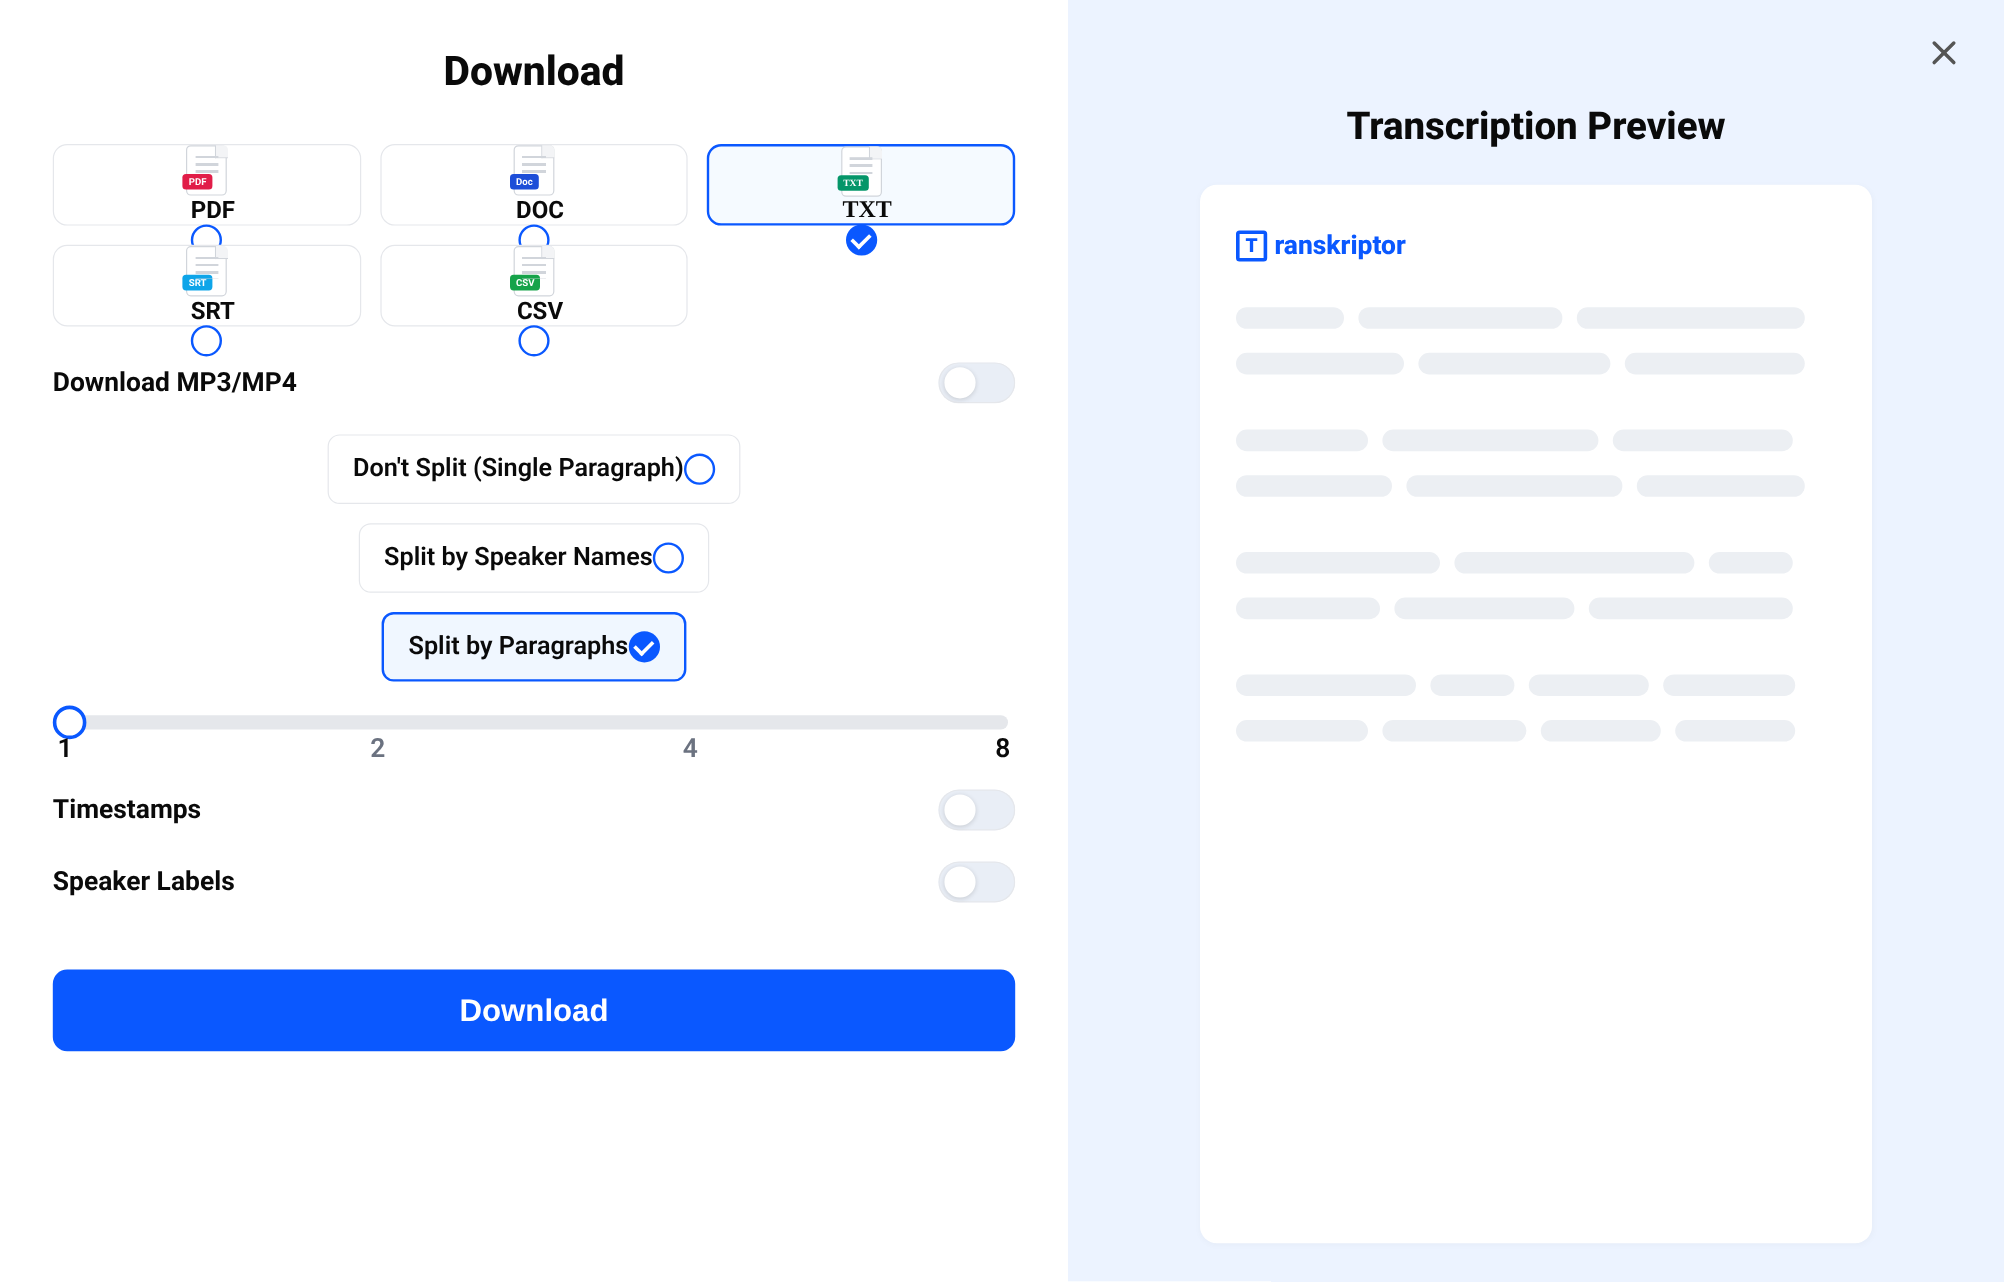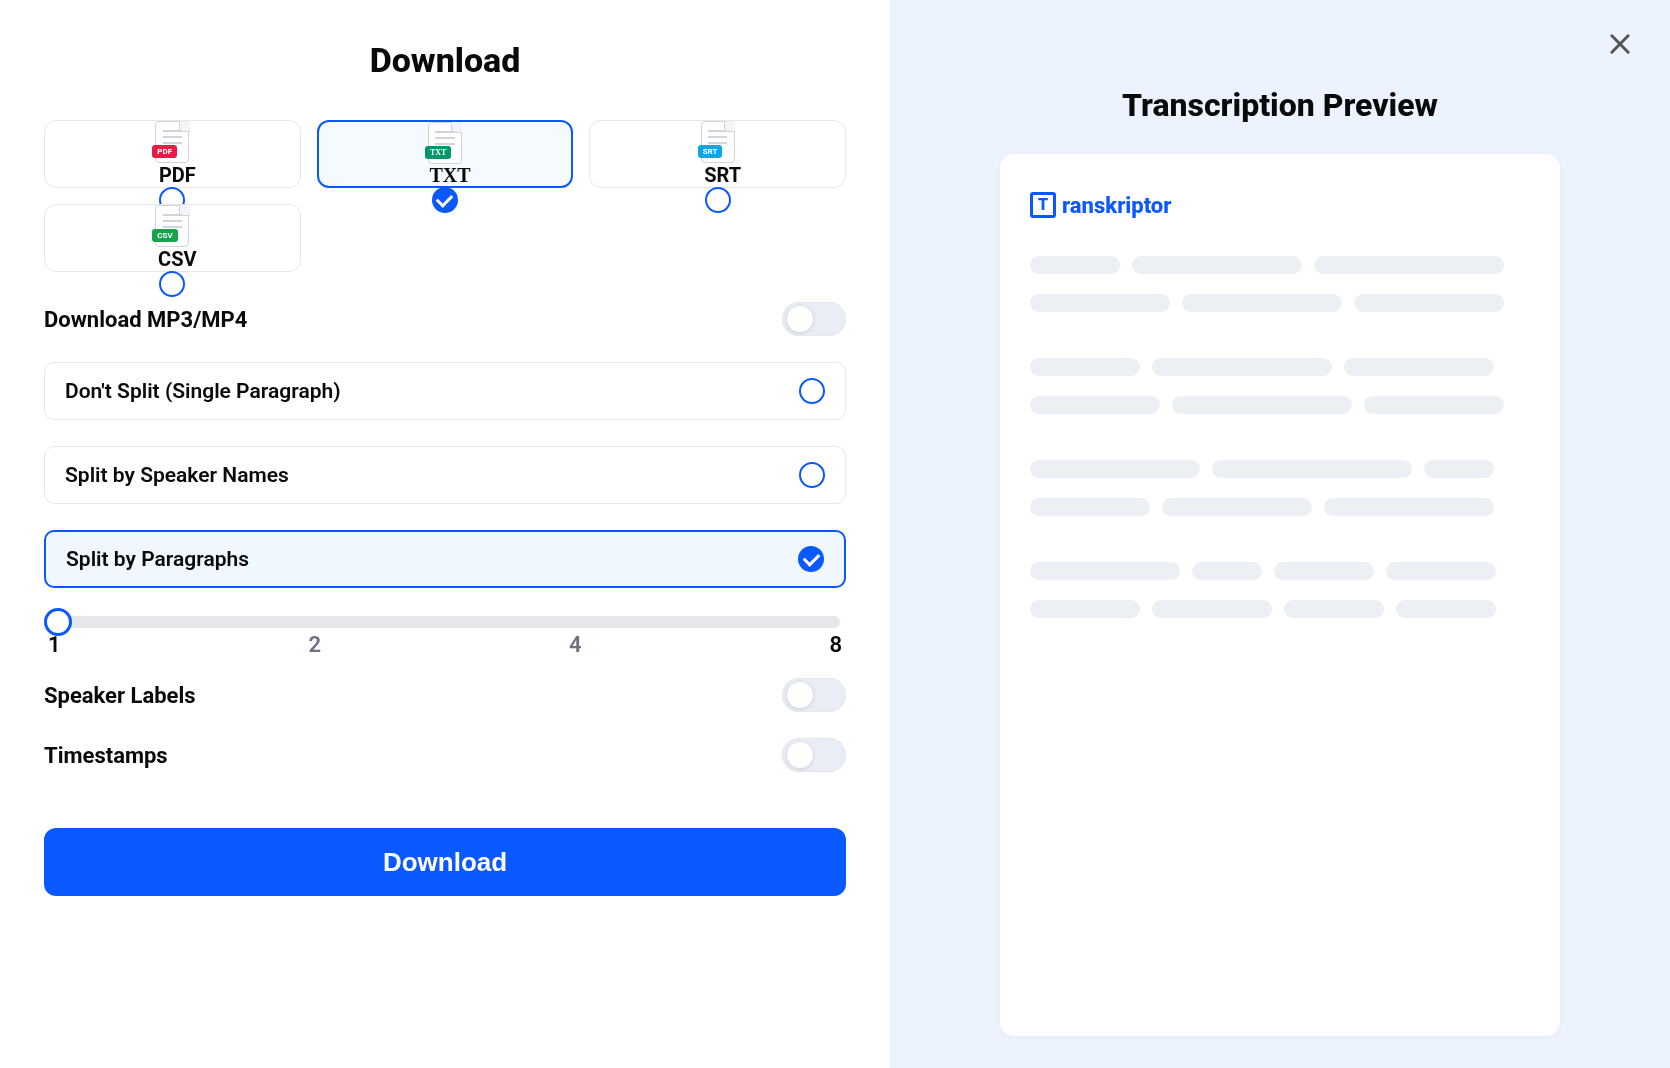--- a/index.html
+++ b/index.html
@@ -139,21 +139,21 @@
   .toggle .knob {
     position:absolute; top:4px; left:5px;
     width:26px;height:26px;border-radius:50%;
     background:#fff; box-shadow:0 1px 4px rgba(0,0,0,.15);
   }
 
   .section-heading {
     font-size: 22px; font-weight: 600; margin-bottom: 18px;
   }
 
-  .split-list { display:flex; flex-direction:column; gap:26px; margin-bottom:14px;}
+  .split-list { display:flex; flex-direction:column; gap:16px; margin-bottom:14px;align-items:center;}
   .split-option {
     border:1.5px solid #e5e7eb; border-radius:10px;
     height:58px; display:flex; align-items:center;
     padding:0 20px; cursor:pointer;
     justify-content:space-between;
   }
   .split-option .label{font-size:21px;font-weight:600;}
   .split-option.selected{
     border:2px solid #0a58ff; background:#f0f7ff;
   }
@@ -236,20 +236,29 @@
     <div class="format-card">
       <div class="icon-wrap">
         <div class="file-base file-lines">
             <span class="file-badge badge-pdf">PDF</span>
           </div>
       </div>
       <span class="label">PDF</span>
       <span class="radio"></span>
     </div>
 
+    <div class="format-card">
+      <div class="icon-wrap">
+        <div class="file-base file-lines">
+            <span class="file-badge badge-doc">Doc</span>
+          </div>
+      </div>
+      <span class="label">DOC</span>
+      <span class="radio"></span>
+    </div>
 
     <div class="format-card selected">
       <div class="icon-wrap">
         <div class="file-base file-lines">
             <span class="file-badge badge-txt">TXT</span>
           </div>
       </div>
       <span class="label">TXT</span>
       <span class="radio filled"></span>
     </div>
@@ -306,28 +315,28 @@
       <span>1</span>
       <span>2</span>
       <span>4</span>
       <span>8</span>
     </div>
   </div>
 
   <div style="height:22px"></div>
 
   <div class="row">
-    <span class="label">Speaker Labels</span>
+    <span class="label">Timestamps</span>
     <div class="toggle">
         <div class="knob"></div>
       </div>
   </div>
 
   <div class="row">
-    <span class="label">Timestamps</span>
+    <span class="label">Speaker Labels</span>
     <div class="toggle">
         <div class="knob"></div>
       </div>
   </div>
 
   <button class="download-btn">Download</button>
 </div>
 
 <div class="right">
   <div class="close">

